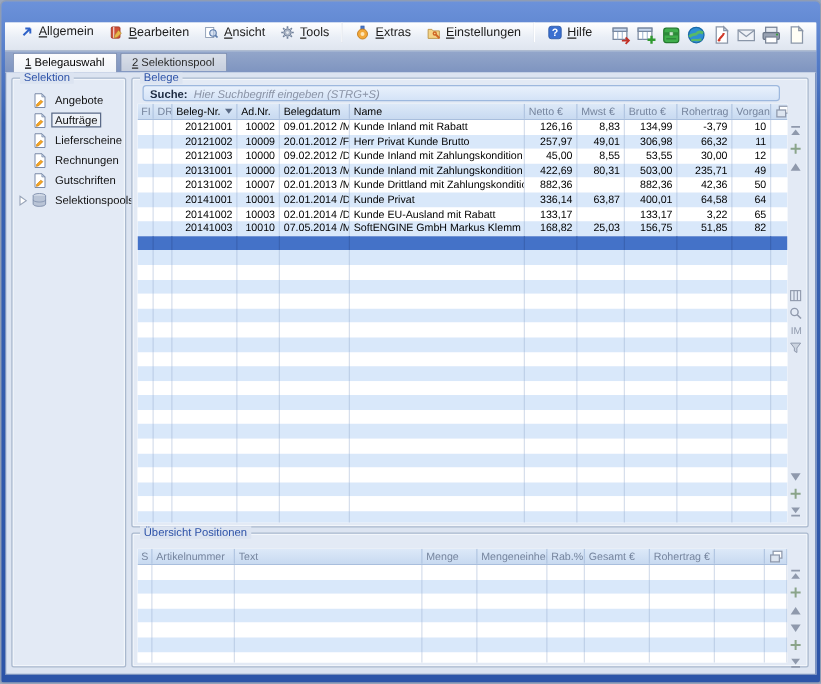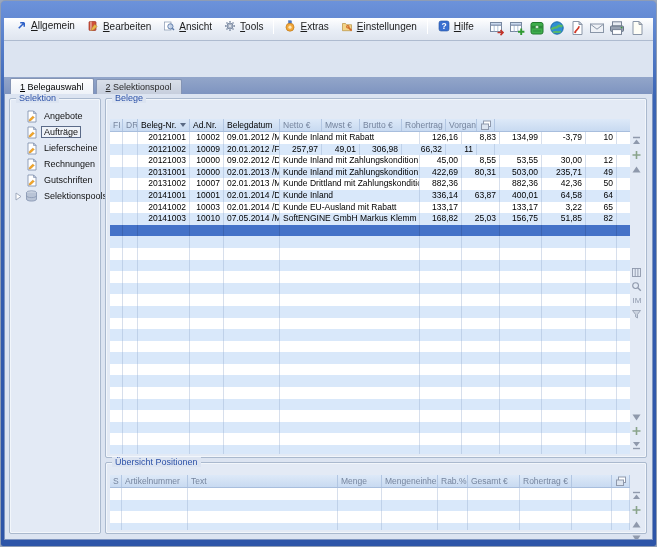--- a/index.html
+++ b/index.html
@@ -16,21 +16,21 @@
   .inner{position:absolute;left:3px;right:3px;top:17px;bottom:6px;background:#dce4f1;display:flex;flex-direction:column;border-radius:1px;}
   
   .menubar{height:23px;background:linear-gradient(#ffffff,#e9eef6 55%,#dfe5ef);border-bottom:1px solid #aebbd0;
            display:flex;align-items:flex-start;padding:0 6px;flex:0 0 auto;}
   .menu-item{display:flex;align-items:center;gap:4px;padding:2px 6px;font-size:10px;color:#1c1c1c;border-radius:2px;cursor:default;white-space:nowrap;}
   .menu-item .mi-icon{display:flex;align-items:center;}
   .menu-sep{width:1px;height:16px;background:#b9c3d4;border-right:1px solid #fff;margin:0 4px;}
   .menu-spacer{flex:1;}
   .tool-icon{display:flex;align-items:center;justify-content:center;width:20px;height:19px;border-radius:2px;}
   
-  .tabband{height:17px;background:linear-gradient(#93a6ca,#7e94c0);flex:0 0 auto;display:flex;align-items:flex-end;padding:0 0 0 6px;margin-top:36px;}
+  .tabband{height:17px;background:linear-gradient(#93a6ca,#7e94c0);flex:0 0 auto;display:flex;align-items:center;padding:0 0 0 6px;}
   .tab{height:15px;display:flex;align-items:center;padding:0 9px;font-size:9px;color:#2a2a2a;
        border:1px solid #8494b4;border-bottom:none;border-radius:2px 2px 0 0;margin-right:2px;
        background:linear-gradient(#d9dfe9,#c6cedd);}
   .tab.active{background:linear-gradient(#fdfdfe,#eef2f8);font-weight:normal;color:#000;height:16px;}
   
   .panel{flex:1;position:relative;border:1px solid #7d94c0;border-top:none;background:#dce4f1;overflow:hidden;}
   .fieldset{position:absolute;border:1px solid #aab9ce;border-radius:2px;box-shadow:inset 0 0 0 1px rgba(255,255,255,.55);background:#e3eaf5;}
   .fieldset .legend{position:absolute;top:-6px;left:6px;font-size:9px;color:#2d52a8;background:#dce4f1;padding:0 3px;line-height:10px;white-space:nowrap;}
   .fs-selektion{left:4px;top:4px;width:92px;bottom:5px;}
   .fs-belege{left:100px;top:4px;right:5px;height:360px;}
@@ -314,37 +314,44 @@
                   <path d="M1.5 5.8c0 1 2.2 1.8 5 1.8s5-.8 5-1.8" fill="none" stroke="#7a8aa8" stroke-width=".6"></path>
                 </svg>
               </span>
               <span class="t-label">Selektionspools</span>
             </div>
           </div>
       </div>
 
       <div class="fieldset fs-belege">
         <span class="legend">Belege</span>
+        <div class="searchbar">
+          <span class="s-label">Suche:</span>
+          <input type="text" placeholder="Hier Suchbegriff eingeben (STRG+S)" style="">
+        </div>
         <div class="tablewrap" id="belege-table">
             <div class="trow thead">
               <span class="tcell muted" style="width: 13px; text-align: center;">
                 <span>FI</span>
               </span>
               <span class="tcell muted" style="width: 15px;">
                 <span>DR</span>
               </span>
               <span class="tcell r" style="width: 52px;">
                 <span>Beleg-Nr.</span>
                 <span class="sort-arrow"></span>
               </span>
               <span class="tcell r" style="width: 34px;">
                 <span>Ad.Nr.</span>
               </span>
               <span class="tcell" style="width: 56px;">
                 <span>Belegdatum</span>
+              </span>
+              <span class="tcell" style="width: 140px;">
+                <span>Name</span>
               </span>
               <span class="tcell muted r" style="width: 42px;">
                 <span>Netto €</span>
               </span>
               <span class="tcell muted r" style="width: 38px;">
                 <span>Mwst €</span>
               </span>
               <span class="tcell muted r" style="width: 42px;">
                 <span>Brutto €</span>
               </span>
@@ -376,20 +383,21 @@
               <span class="tcell r neg" style="width: 44px;">-3,79</span>
               <span class="tcell r" style="width: 31px;">10</span>
               <span class="tcell c" style="width: 18px;"></span>
             </div>
             <div class="trow odd">
               <span class="tcell" style="width: 13px;"></span>
               <span class="tcell" style="width: 15px;"></span>
               <span class="tcell r" style="width: 52px;">20121002</span>
               <span class="tcell r" style="width: 34px;">10009</span>
               <span class="tcell" style="width: 56px;">20.01.2012 /Fr</span>
+              <span class="tcell" style="width: 140px;">Herr Privat Kunde Brutto</span>
               <span class="tcell r" style="width: 42px;">257,97</span>
               <span class="tcell r" style="width: 38px;">49,01</span>
               <span class="tcell r" style="width: 42px;">306,98</span>
               <span class="tcell r" style="width: 44px;">66,32</span>
               <span class="tcell r" style="width: 31px;">11</span>
               <span class="tcell c" style="width: 18px;"></span>
             </div>
             <div class="trow even">
               <span class="tcell" style="width: 13px;"></span>
               <span class="tcell" style="width: 15px;"></span>
@@ -431,21 +439,21 @@
               <span class="tcell r" style="width: 44px;">42,36</span>
               <span class="tcell r" style="width: 31px;">50</span>
               <span class="tcell c" style="width: 18px;"></span>
             </div>
             <div class="trow odd">
               <span class="tcell" style="width: 13px;"></span>
               <span class="tcell" style="width: 15px;"></span>
               <span class="tcell r" style="width: 52px;">20141001</span>
               <span class="tcell r" style="width: 34px;">10001</span>
               <span class="tcell" style="width: 56px;">02.01.2014 /Do</span>
-              <span class="tcell" style="width: 140px;">Kunde Inland</span>
+              <span class="tcell" style="width: 140px;">Kunde Privat</span>
               <span class="tcell r" style="width: 42px; text-align: right;">336,14</span>
               <span class="tcell r" style="width: 38px;">63,87</span>
               <span class="tcell r" style="width: 42px;">400,01</span>
               <span class="tcell r" style="width: 44px;">64,58</span>
               <span class="tcell r" style="width: 31px;">64</span>
               <span class="tcell c" style="width: 18px;"></span>
             </div>
             <div class="trow even">
               <span class="tcell" style="width: 13px;"></span>
               <span class="tcell" style="width: 15px;"></span>

